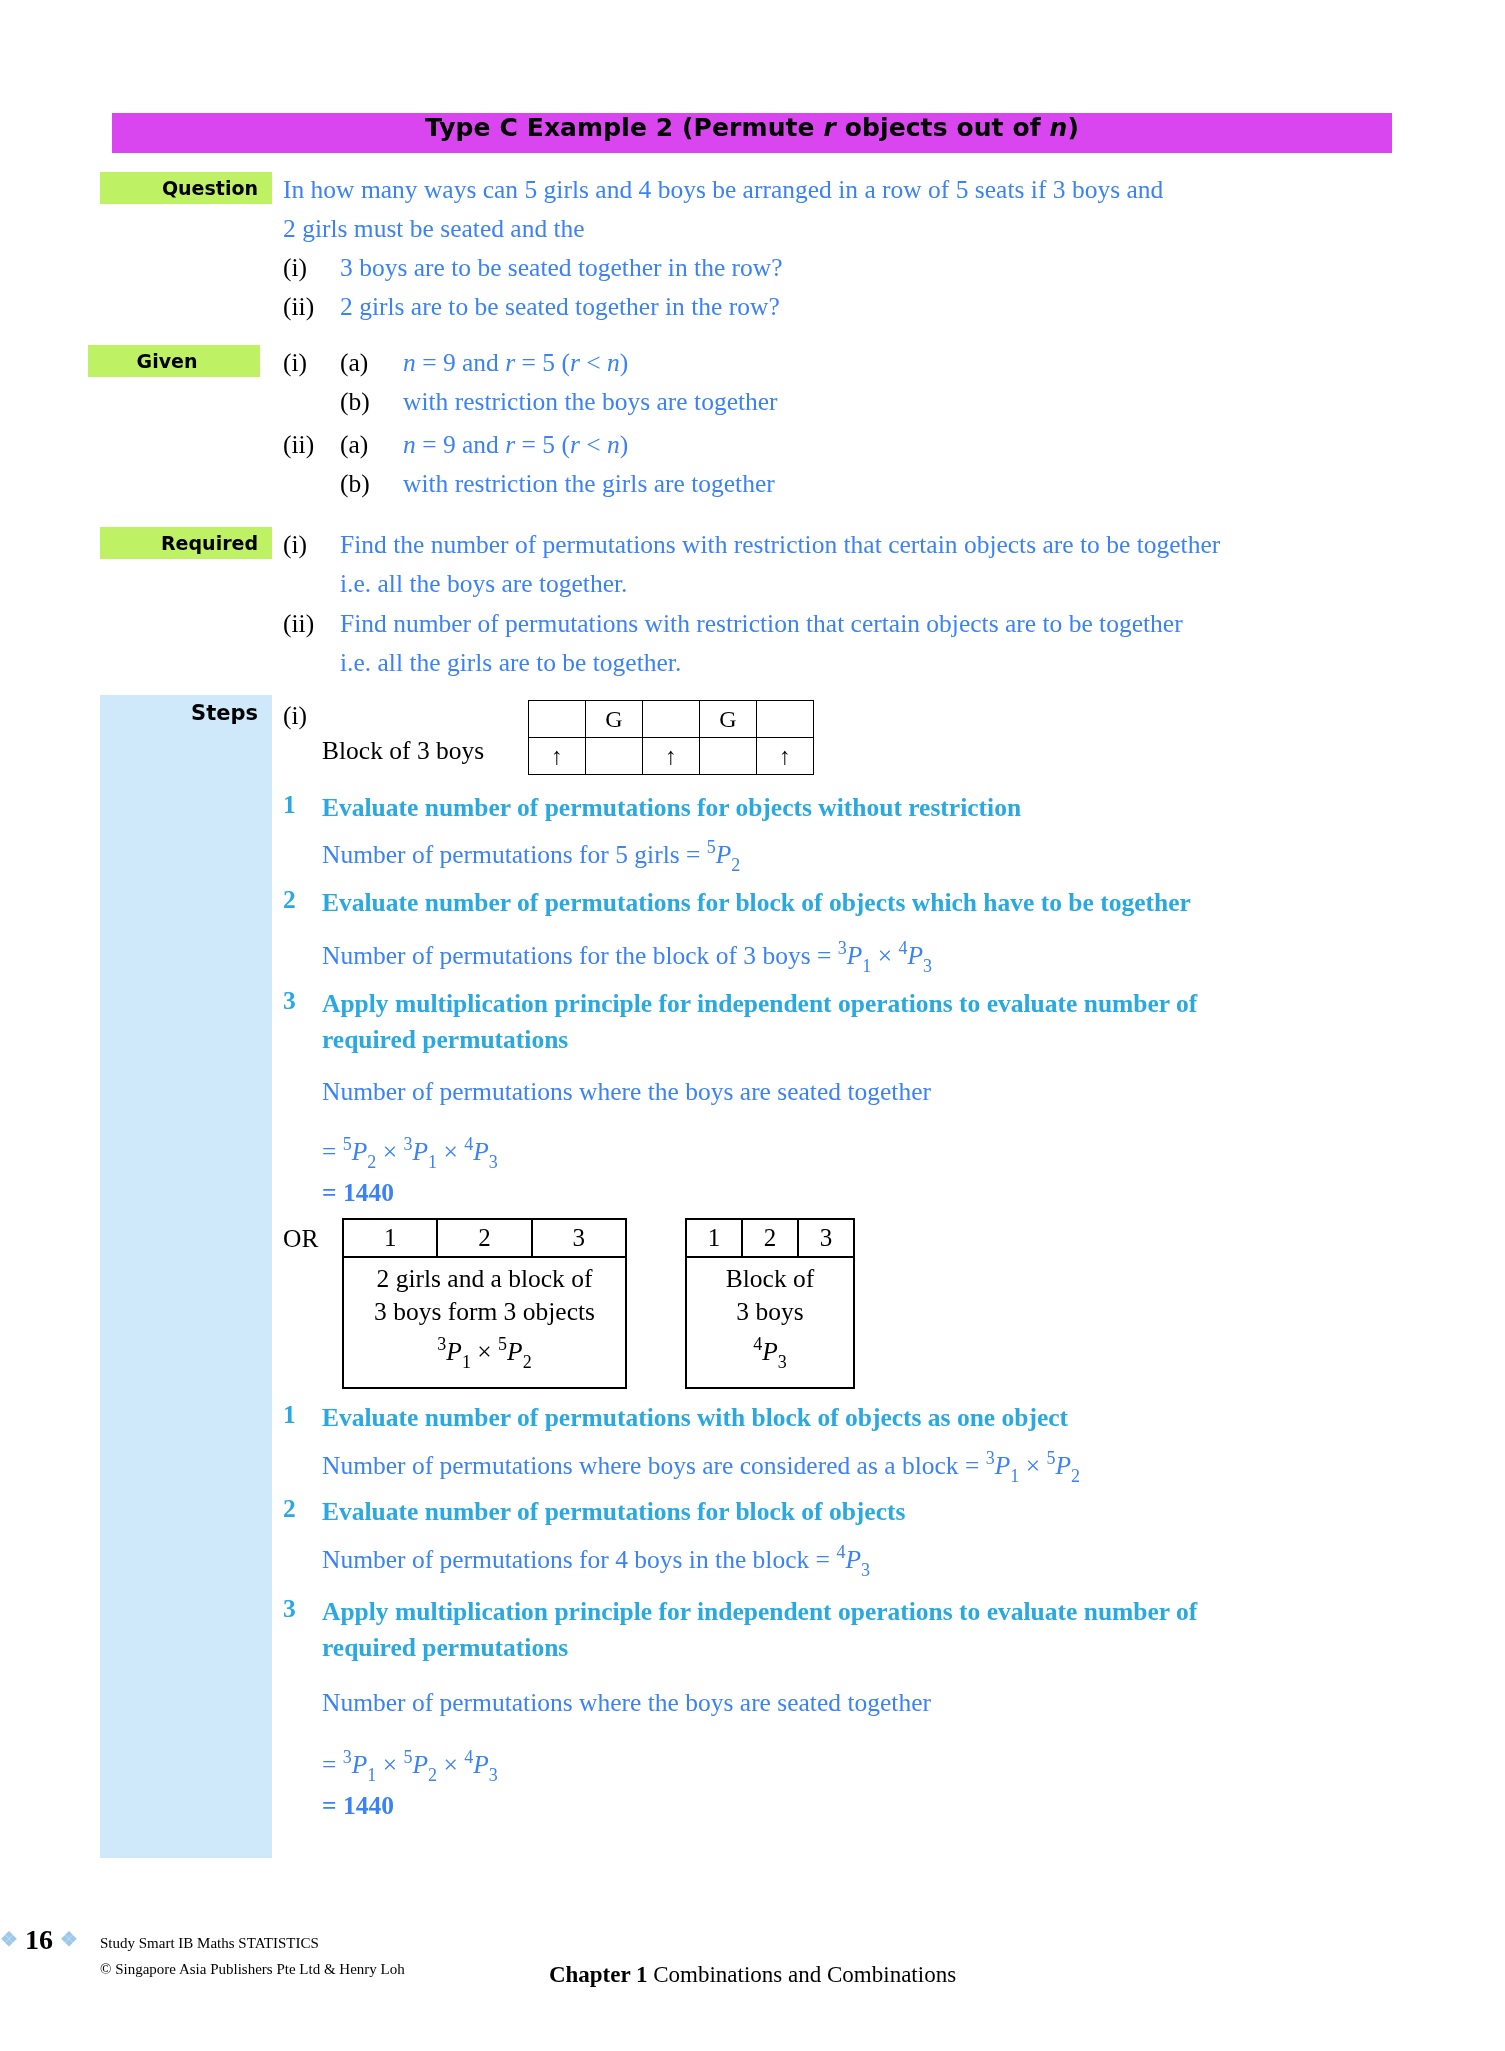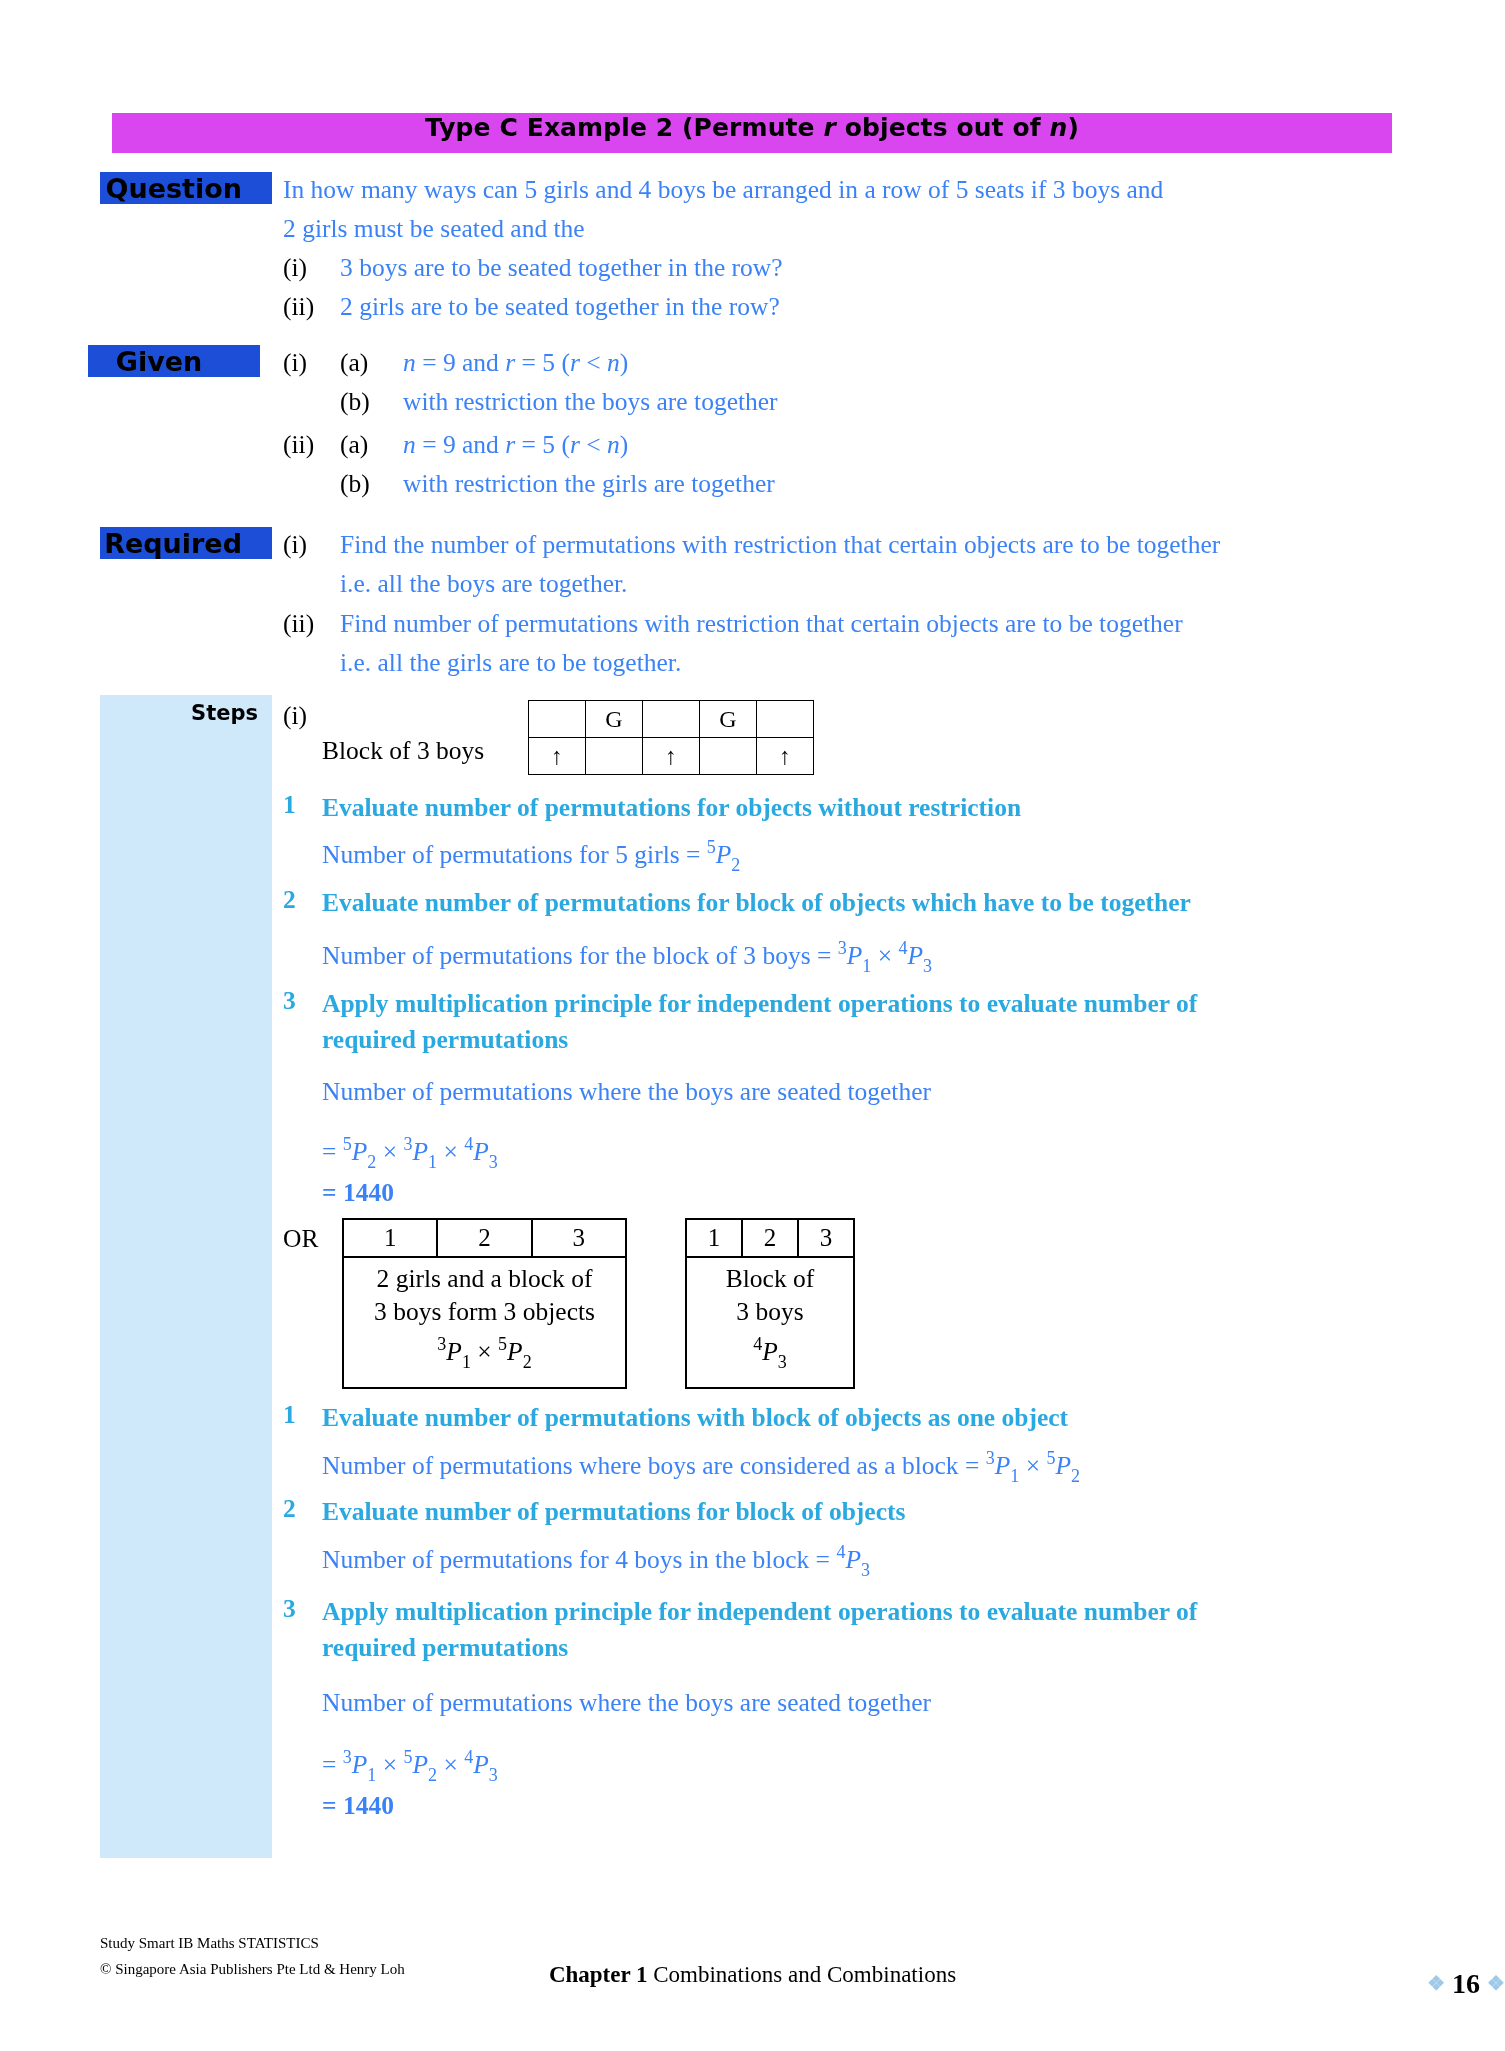--- a/index.html
+++ b/index.html
@@ -38,29 +38,29 @@
     font-size: 25px;
     letter-spacing: 0.1px;
     color: #000;
     white-space: nowrap;
   }
   .title-banner .ital { font-style: italic; }
 
   
   .label-chip {
     position: absolute;
-    background: #1d4ed8;
+    background: #bef264;
     font-family: "DejaVu Sans", sans-serif;
     font-weight: bold;
-    font-size: 27px;
+    font-size: 19px;
     color: #000;
     display: flex;
     align-items: center;
     justify-content: flex-end;
-    padding-right: 30px;
+    padding-right: 14px;
     box-sizing: border-box;
   }
   .chip-question { left: 100px; top: 172px;  width: 172px; height: 32px; }
   .chip-given    { left: 88px; top: 345px;  width: 172px; height: 32px; justify-content: center; }
   .chip-required { left: 100px; top: 527px;  width: 172px; height: 32px; }
 
   
   .steps-bar {
     position: absolute;
     left: 100px;
@@ -191,26 +191,25 @@
     top: 1930px;
     font-family: Liberation Serif, serif;
     font-size: 15px;
     line-height: 26px;
     color: #000;
   }
   .footer-page {
     position: absolute;
     left: 0; right: 0;
     top: 1924px;
-    text-align: right;
+    text-align: left;
     font-family: "Liberation Serif", serif;
     font-weight: bold;
     font-size: 28px;
     color: #000;
-    margin-top: 44px;
   }
   .footer-page .dia {
     color: #9ec9e8;
     font-size: 20px;
     vertical-align: 3px;
   }
   .footer-chapter {
     position: absolute;
     left: 0; right: 0;
     top: 1962px;

